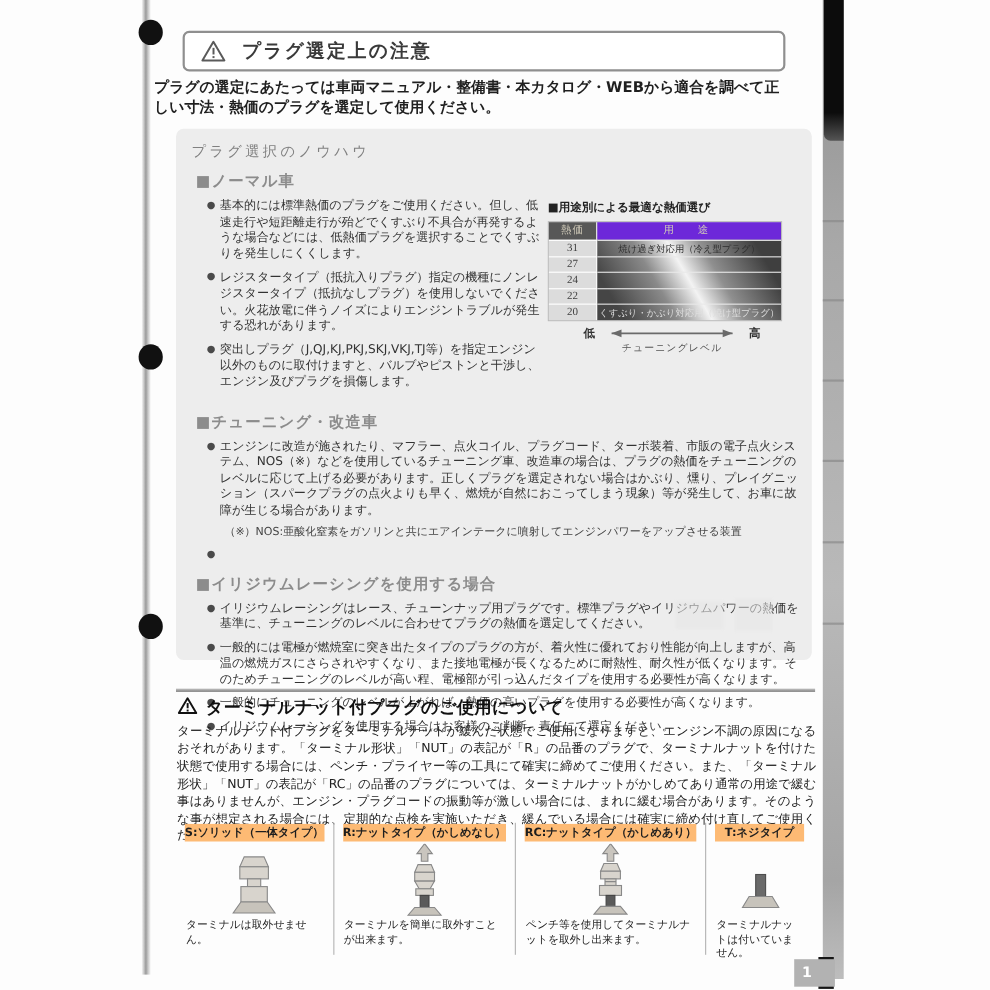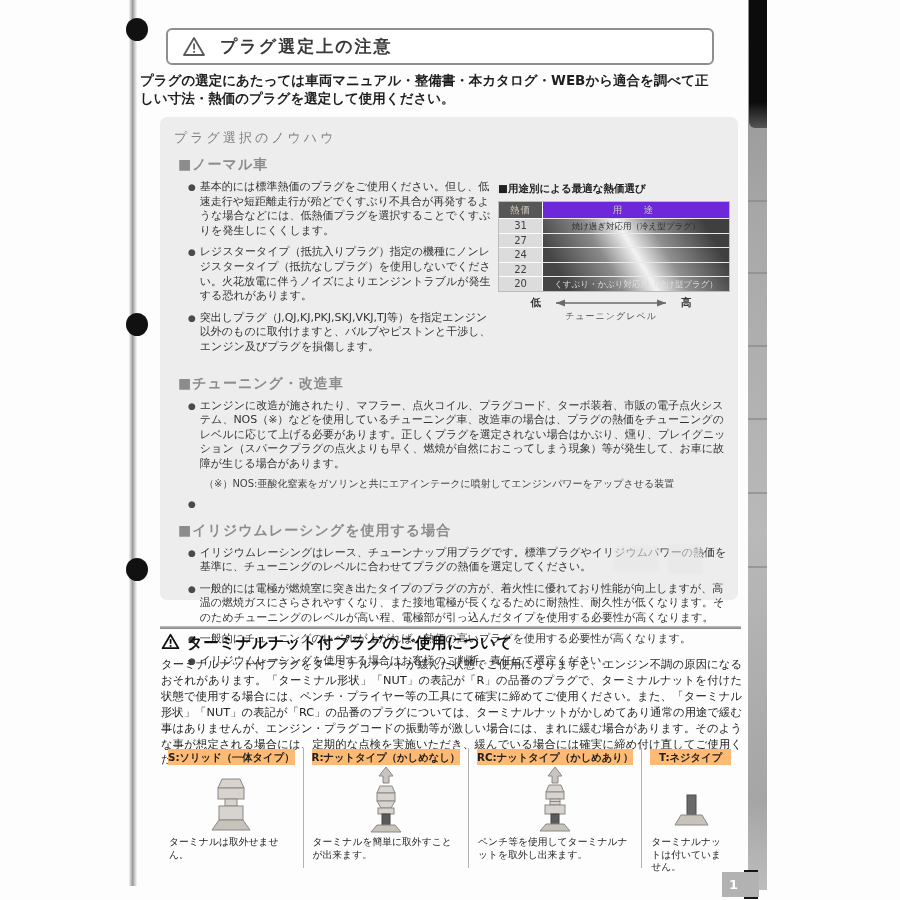--- a/index.html
+++ b/index.html
@@ -38,21 +38,21 @@
   .bullets.narrow { width:324px; }
   .bullets.wide { width:540px; }
   .bullet { display:flex; margin-bottom:7px; }
   .bm { font-size:9px; color:#4a4a4a; margin:2px 4px 0 0; flex:0 0 auto; }
   .bt { font-size:11px; line-height:14.6px; color:#333; }
   .note { font-size:10px; color:#444; line-height:13px; margin:-2px 0 7px 16px; }
 
   
   .heat-block { width:226px; margin-left:3px; margin-top:2px; flex:0 0 auto; }
   .heat-title { font-size:10.5px; font-weight:bold; color:#222; margin-bottom:5px; }
-  .heat-table { width:232px; border:1px solid #bbb; }
+  .heat-table { width:213px; border:1px solid #bbb;font-family:Liberation Serif, serif; }
   .ht-header { display:flex; height:16px; }
   .ht-h1 { width:44px; background:#575757; color:#cfc9b8; font-size:9.5px; text-align:center;
     line-height:16px; border-right:1px solid #fff; letter-spacing:1px; }
   .ht-h2 { flex:1; background:#6d28d9; color:#cfc9b8; font-size:9.5px; text-align:center;
     line-height:16px; letter-spacing:6px; }
   .ht-body { display:flex; }
   .ht-nums { width:44px; }
   .ht-num { height:14.5px; background:#dcdcdc; border-top:1px solid #fff; border-right:1px solid #fff;
     font-size:10px; color:#3f3f3f; text-align:center; line-height:14px; }
   .ht-usage { flex:1;

